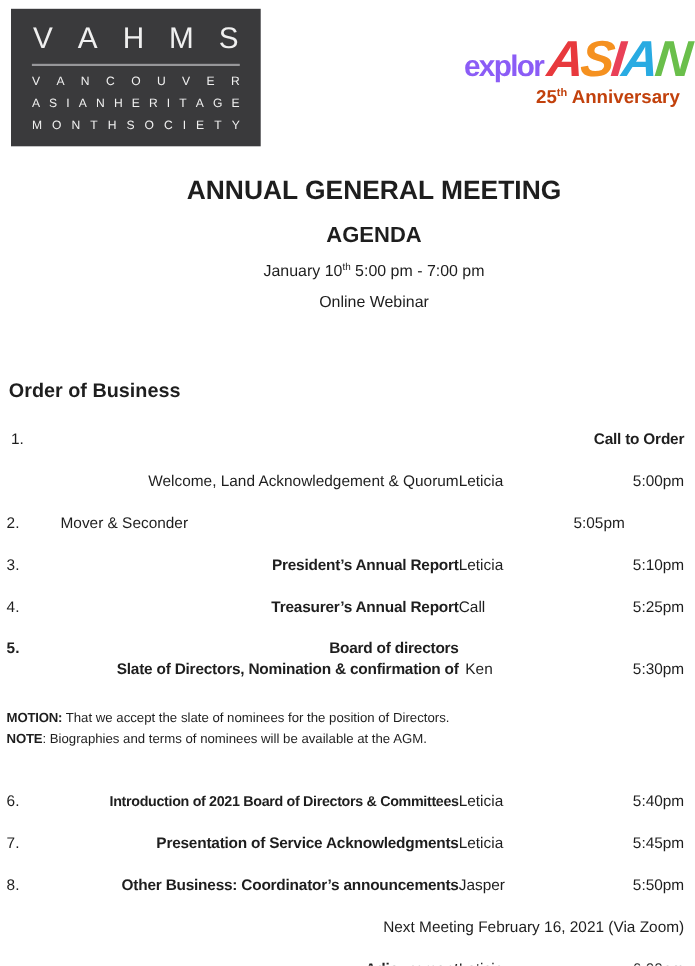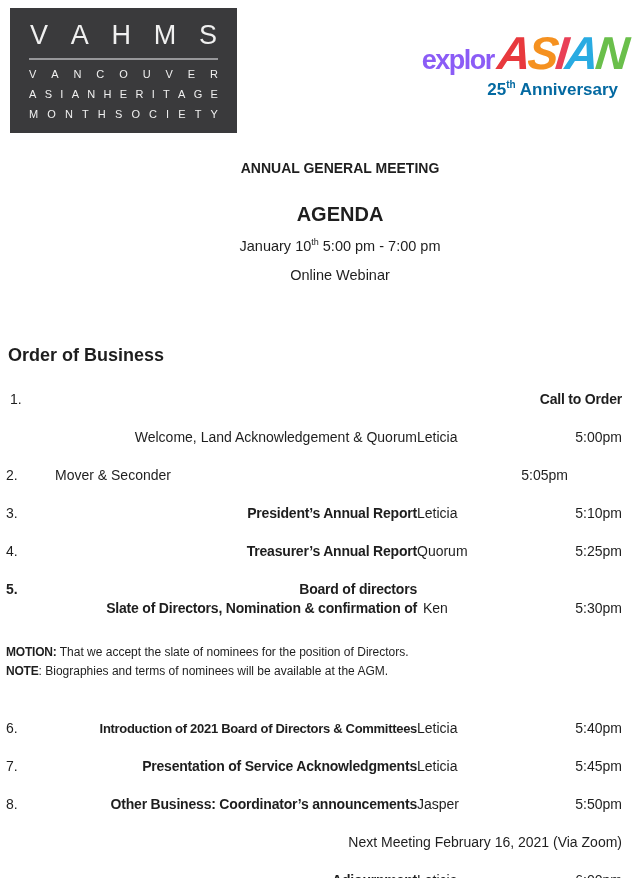--- a/index.html
+++ b/index.html
@@ -40,21 +40,21 @@
   .ea-word {
     display: inline-block; font-weight: bold; font-style: italic;
     font-size: 46px; line-height: 1; letter-spacing: -3px;
     transform: skewX(-6deg); margin-left: 4px;
   }
   .ea-anniv { font-size: 17px; font-weight: bold; margin-top: 3px; padding-right: 8px; }
   .ea-anniv sup { font-size: 10px; }
 
   
   .title-block { position: absolute; left: 48px; right: 0; top: 0; text-align: center; }
-  .doc-title    { position: absolute; top: 160px; width: 100%; font-size: 14px; font-weight: bold; }
+  .doc-title    { position: absolute; top: 160px; width: 100%; font-size: 24px; font-weight: bold; }
   .doc-subtitle { position: absolute; top: 203px; width: 100%; font-size: 20px; font-weight: bold; }
   .doc-date     { position: absolute; top: 237px; width: 100%; font-size: 14.5px; }
   .doc-date sup { font-size: 9px; }
   .doc-venue    { position: absolute; top: 267px; width: 100%; font-size: 14.5px; }
 
   
   .section-heading {
     position: absolute; left: 8px; top: 345px;
     font-size: 18px; font-weight: bold;
   }
@@ -146,21 +146,21 @@
         <span>T</span>
         <span>Y</span>
       </div>
   </div>
 
   <div class="ea-logo">
     <div class="ea-main">
       <span class="ea-prefix">explor</span>
       <span class="ea-word"><span style="color: rgb(232, 57, 61);">A</span><span style="color: rgb(245, 145, 32);">S</span><span style="color: rgb(233, 64, 87);">I</span><span style="color: rgb(41, 171, 226);">A</span><span style="color: rgb(106, 191, 75);">N</span></span>
     </div>
-    <div class="ea-anniv" style="color: #0369a1;">
+    <div class="ea-anniv" style="color: #c2410c;">
       <span>25</span><sup>th</sup><span> Anniversary</span>
     </div>
   </div>
 
   <div class="title-block">
     <div class="doc-title">ANNUAL GENERAL MEETING</div>
     <div class="doc-subtitle">AGENDA</div>
     <div class="doc-date">
       <span>January 10</span><sup>th</sup><span> 5:00 pm - 7:00 pm</span>
     </div>
@@ -191,21 +191,21 @@
     <div class="row">
       <span class="num">3.</span>
       <span class="title">President’s Annual Report</span>
       <span class="name">Leticia</span>
       <span class="time">5:10pm</span>
     </div>
 
     <div class="row">
       <span class="num">4.</span>
       <span class="title">Treasurer’s Annual Report</span>
-      <span class="name">Quorum</span>
+      <span class="name">Call</span>
       <span class="time">5:25pm</span>
     </div>
 
     <div class="row bottom-align note-gap">
       <span class="num bold">5.</span>
       <span class="title">
         <span class="tline">Board of directors</span>
         <span class="tline">Slate of Directors, Nomination &amp; confirmation of</span>
       </span>
       <span class="name indent-sm">Ken</span>

